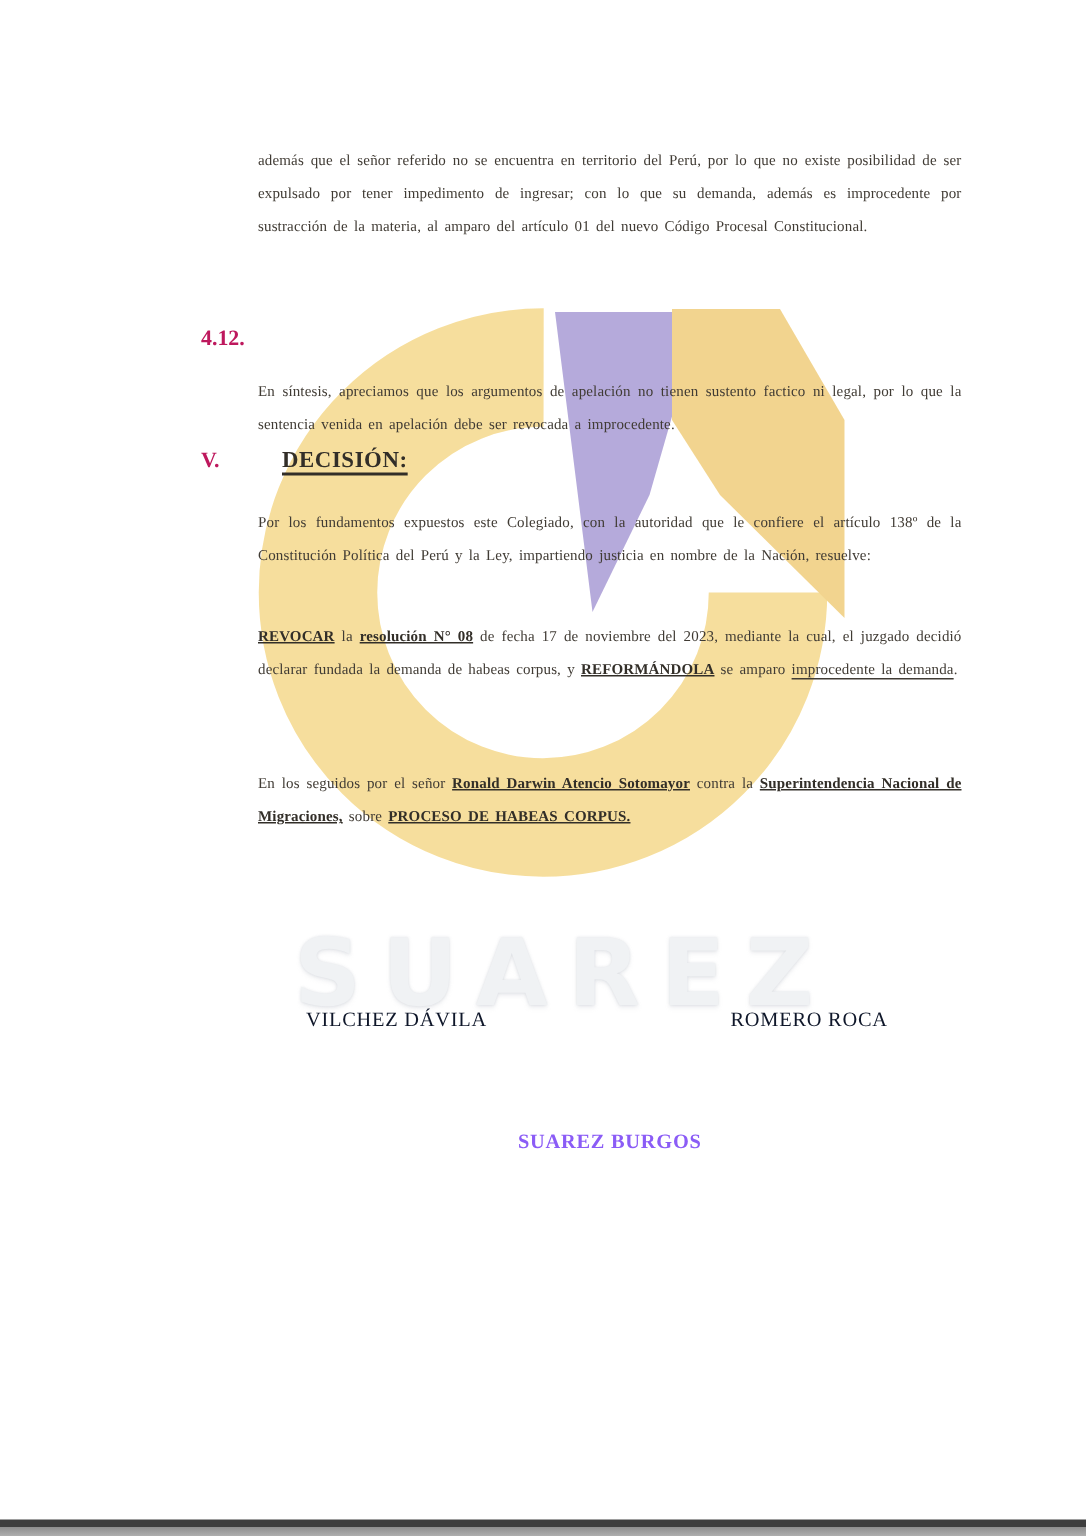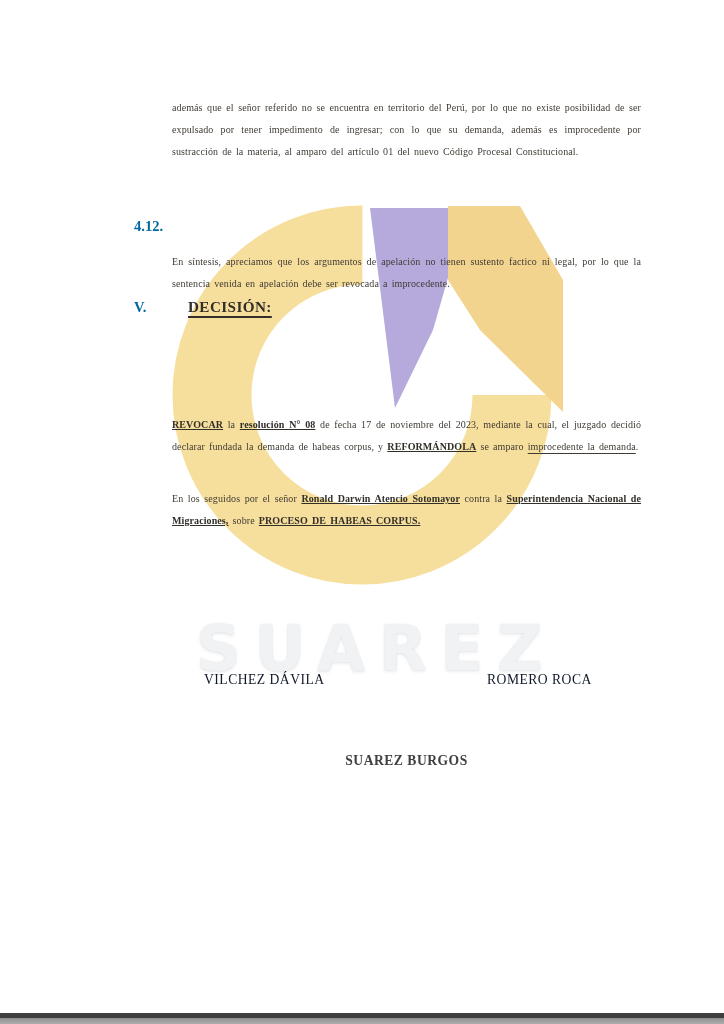--- a/index.html
+++ b/index.html
@@ -24,42 +24,42 @@
   .wm1 { left:196px; top:618px; font-size:62px; letter-spacing:14px; }
   .wm2 { left:132px; top:694px; font-size:66px; letter-spacing:13px; }
 
   
   .para {
     position:absolute; left:172px; width:469px; margin:0;
     font-size:10px; line-height:22px; text-align:justify;
     letter-spacing:0.1px; word-spacing:1.5px;
   }
   .num {
-    position:absolute; left:134px; font-weight:bold; color:#0369a1;
+    position:absolute; left:134px; font-weight:bold; color:#be185d;
     font-size:14.6px; line-height:22px;
   }
   b, .b { font-weight:bold; color:#322e28;text-decoration:underline; }
   u, .u { text-decoration:underline; text-underline-offset:3px; }
 
   .heading { position:absolute; top:296px; left:0; width:724px; }
   .heading .title {
     position:absolute; left:188px; font-weight:bold; color:#322e28;
     font-size:15.2px; line-height:22px; letter-spacing:0.4px;
     text-decoration:underline; text-underline-offset:4px;
     text-decoration-thickness:1.5px;
   }
 
   
   .sig {
     position:absolute; font-size:13.6px; letter-spacing:0.5px;
     color:#0f172a; white-space:nowrap;
   }
   .sig-left  { left:204px; top:672px; }
   .sig-right { left:487px; top:672px; }
-  .sig-center{ left:172px; top:753px; width:469px; text-align:center; font-weight:bold; color:#404040; }
+  .sig-center{ left:172px; top:753px; width:469px; text-align:center; font-weight:bold; color:#8b5cf6; }
 
   
   .bar-dark  { position:absolute; left:0; right:0; top:1013px; height:5px; background:#3e3e3e; }
   .bar-light { position:absolute; left:0; right:0; top:1018px; height:6px; background:linear-gradient(#8e8e8e,#aeaeae); }
 </style>
 </head>
 <body>
 
 <div class="page">
 
@@ -77,24 +77,25 @@
   <p class="para" style="top:97px;">además que el señor referido no se encuentra en territorio del Perú, por lo que no existe posibilidad de ser expulsado por tener impedimento de ingresar; con lo que su demanda, además es improcedente por sustracción de la materia, al amparo del artículo 01 del nuevo Código Procesal Constitucional.</p>
 
   <span class="num" style="top:215px;">4.12.</span>
   <p class="para" style="top:215px;margin-top:36px;">En síntesis, apreciamos que los argumentos de apelación no tienen sustento factico ni legal, por lo que la sentencia venida en apelación debe ser revocada a improcedente.</p>
 
   <div class="heading">
     <span class="num" style="top:0;">V.</span>
     <span class="title">DECISIÓN:</span>
   </div>
 
+  <p class="para" style="top:338px;">Por los fundamentos expuestos este Colegiado, con la autoridad que le confiere el artículo 138º de la Constitución Política del Perú y la Ley, impartiendo justicia en nombre de la Nación, resuelve:</p>
 
   <p class="para" style="top:414px;"><b>REVOCAR</b><span> la </span><b>resolución N° 08</b><span> de fecha 17 de noviembre del 2023, mediante la cual, el juzgado decidió declarar fundada la demanda de habeas corpus, y </span><b>REFORMÁNDOLA</b><span> se amparo </span><u>improcedente la demanda</u><span>.</span></p>
 
-  <p class="para" style="top:488px;"><span>En los seguidos por el señor </span><b>Ronald Darwin Atencio Sotomayor</b><span> contra la </span><b>Superintendencia Nacional de Migraciones,</b><span> sobre </span><b>PROCESO DE HABEAS CORPUS.</b></p>
+  <p class="para" style="top:512px;"><span>En los seguidos por el señor </span><b>Ronald Darwin Atencio Sotomayor</b><span> contra la </span><b>Superintendencia Nacional de Migraciones,</b><span> sobre </span><b>PROCESO DE HABEAS CORPUS.</b></p>
 
   <div class="sig sig-left">VILCHEZ DÁVILA</div>
   <div class="sig sig-right">ROMERO ROCA</div>
   <div class="sig sig-center">SUAREZ BURGOS</div>
 
   <div class="bar-dark"></div>
   <div class="bar-light"></div>
 
 </div>
 

